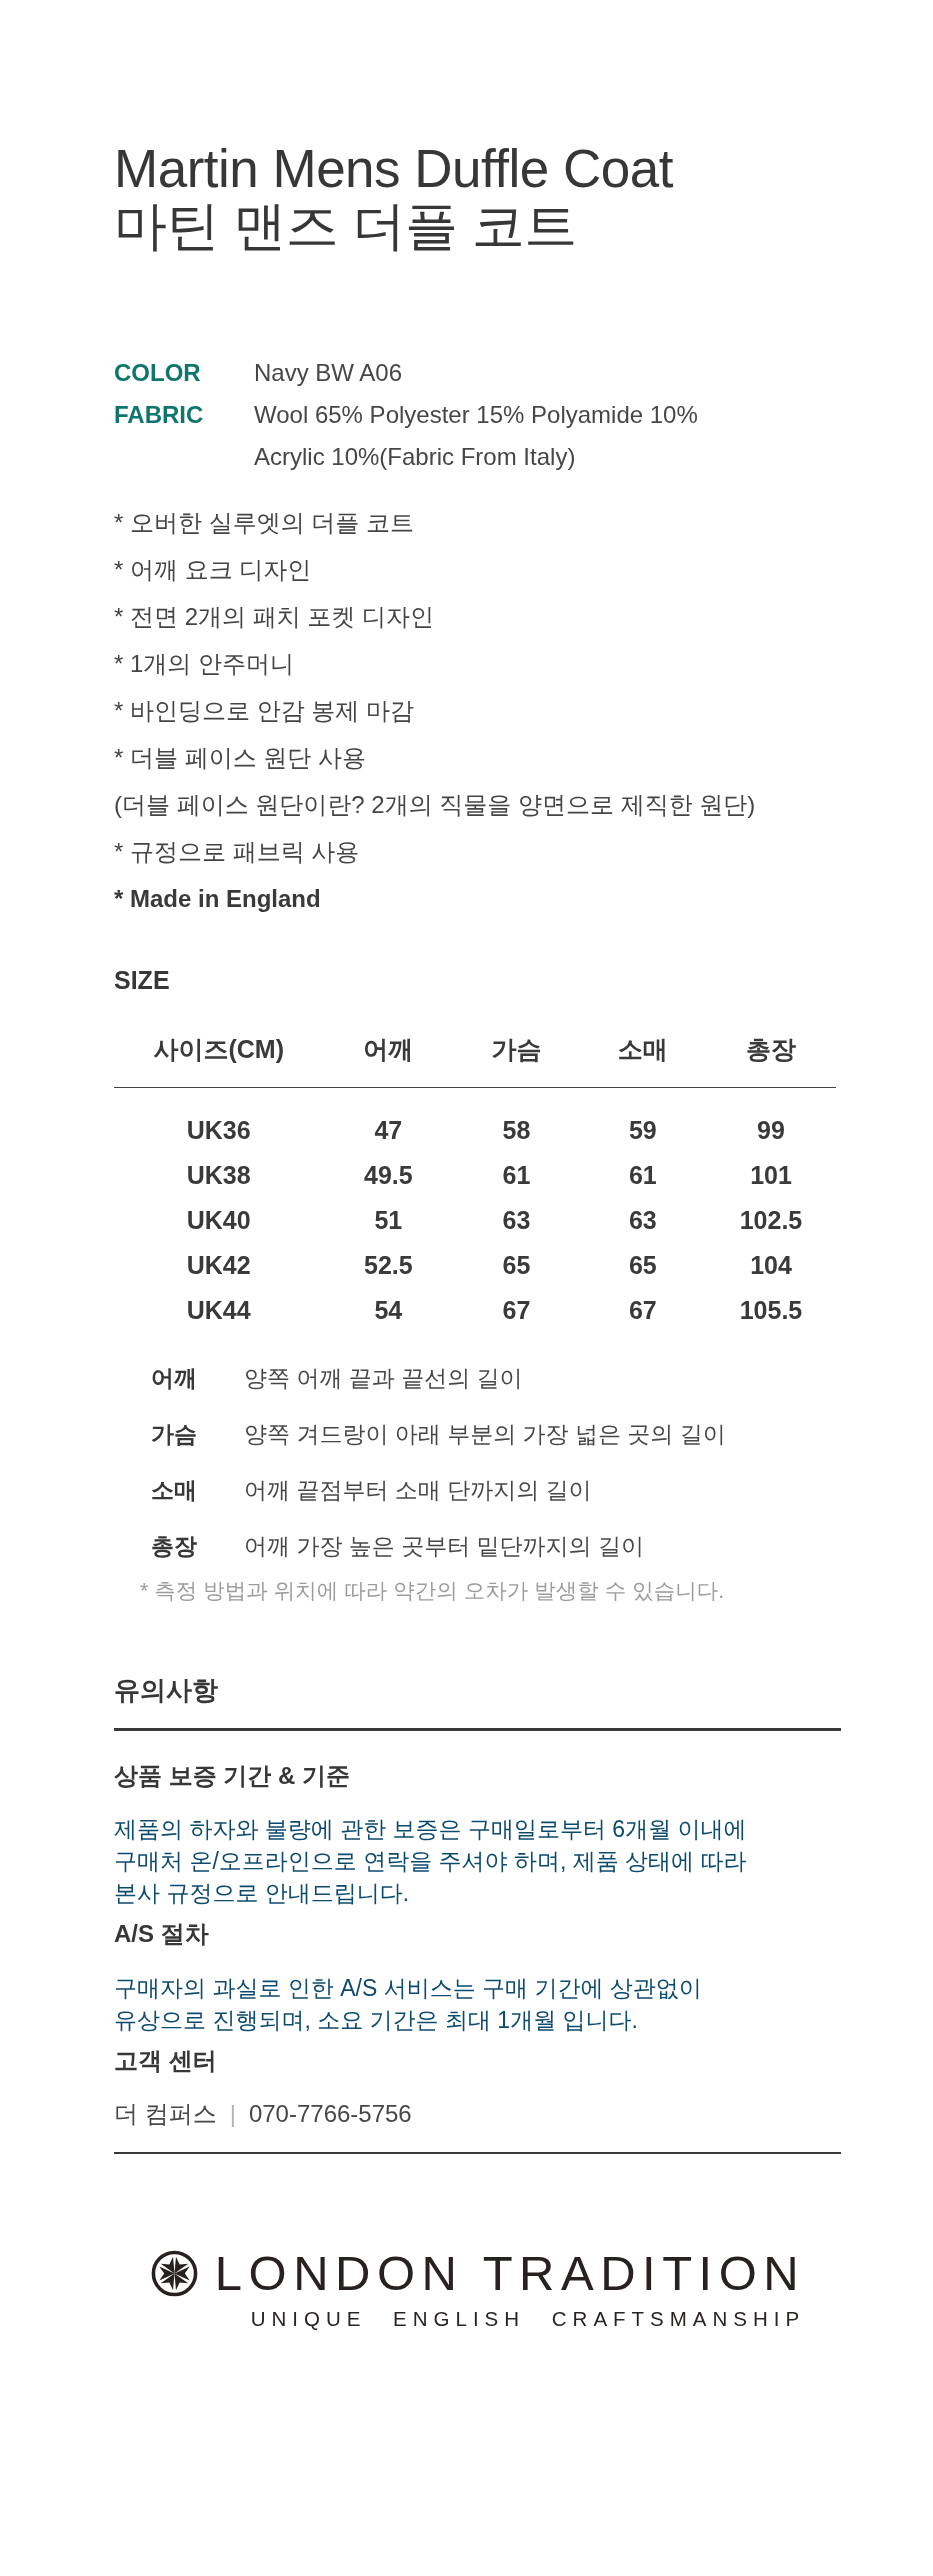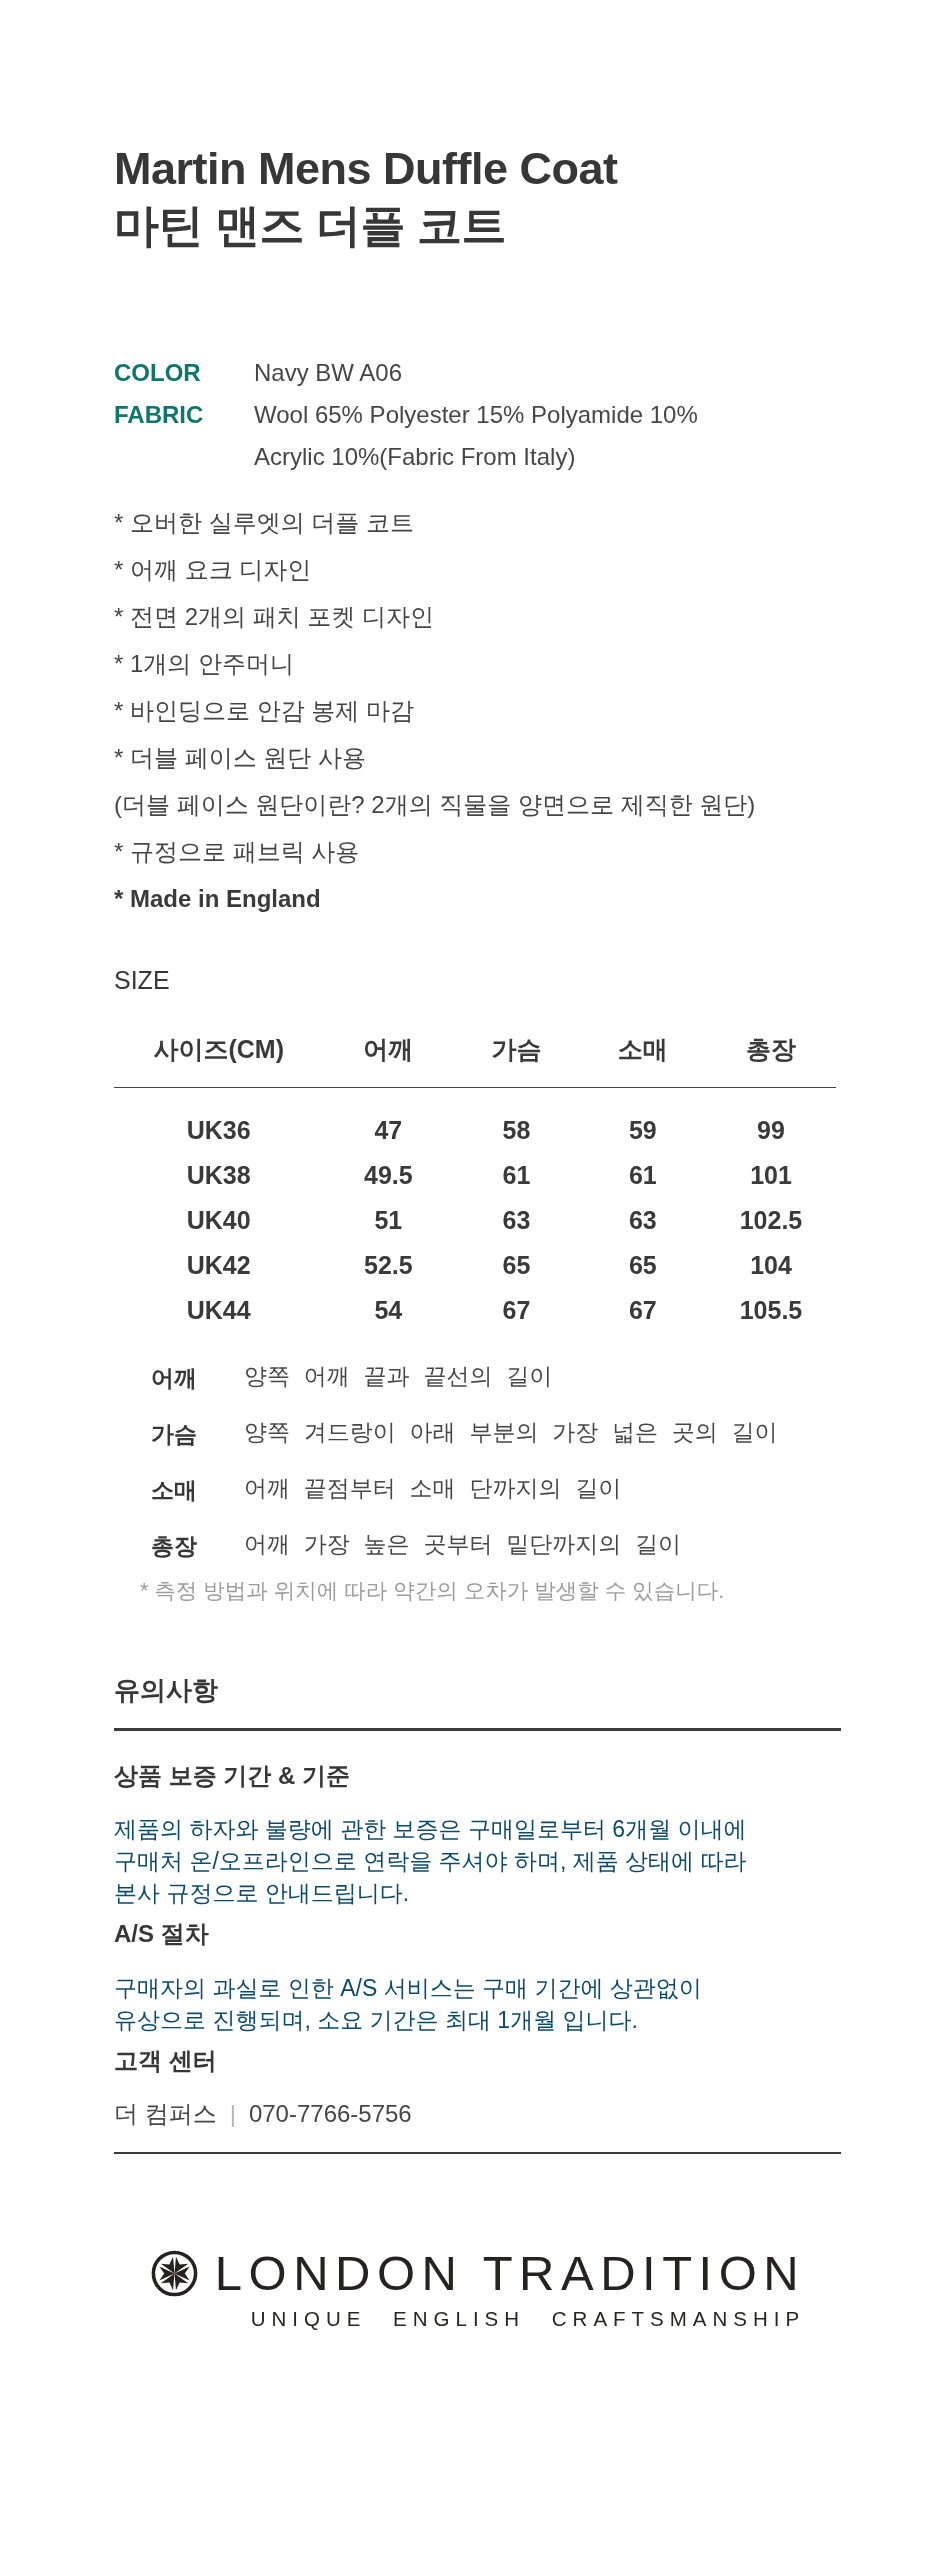--- a/index.html
+++ b/index.html
@@ -8,57 +8,57 @@
     background:#ffffff;
     font-family:"Liberation Sans",sans-serif;
     color:#3e3e3e;
     -webkit-font-smoothing:antialiased;
   }
   .page{padding:0 93px 0 114px;}
 
   
   .title-block{margin-top:140px;}
   .title-line{
-    font-size:45px;font-weight:700;line-height:57px;
+    font-size:53px;font-weight:400;line-height:57px;
     color:#373737;letter-spacing:-0.5px;
   }
 
   
   .specs{margin-top:98px;}
   .spec-row{display:flex;align-items:flex-start;font-size:24px;line-height:42px;}
   .spec-label{width:140px;font-weight:700;color:#0f766e;flex:0 0 auto;}
   .spec-value{white-space:pre-line;color:#474747;}
 
   
   .detail-heading{margin:67px 0 0 0;font-size:25px;font-weight:700;line-height:34px;color:#373737;}
   .detail-lines{margin-top:20.5px;}
   .detail-line{font-size:24px;line-height:47px;color:#454545;}
   .detail-line-bold{font-weight:700;color:#3a3a3a;}
 
   
-  .size-heading{margin:41px 0 0 0;font-size:25px;font-weight:400;line-height:34px;color:#373737;}
+  .size-heading{margin:41px 0 0 0;font-size:25px;font-weight:700;line-height:34px;color:#373737;}
   .size-table{margin-top:32px;width:722px;}
   .st-row{display:flex;}
   .st-cell{text-align:center;font-weight:700;color:#3a3a3a;}
   .st-c0{width:29%;}
   .st-c1{width:18%;}
   .st-c2{width:17.5%;}
   .st-c3{width:17.5%;}
   .st-c4{width:18%;}
   .st-header .st-cell{font-size:25px;line-height:41px;padding-bottom:17px;}
   .st-header{border-bottom:1.9px solid #444444;}
   .st-body{padding-top:20px;}
   .st-body .st-row{height:45px;}
   .st-body .st-cell{font-size:25px;line-height:45px;}
 
   
   .measures{margin-top:17px;}
   .measure-row{display:flex;line-height:56px;font-size:23px;}
   .m-label{width:93px;margin-left:37px;font-weight:700;color:#373737;flex:0 0 auto;}
-  .m-desc{color:#474747;font-family:Liberation Mono, monospace;}
+  .m-desc{color:#474747;}
   .size-note{margin:3.7px 0 0 26px;font-size:21.5px;line-height:28px;color:#9c9c9c;}
 
   
   .notice-heading{margin:67px 0 0 0;font-size:26px;font-weight:700;line-height:37px;color:#373737;}
   .rule{border:none;height:2.8px;background:#3a3a3a;margin:18.7px 0 0 0;}
   .rule-thin{border:none;height:1.9px;background:#3a3a3a;margin:20.5px 0 0 0;}
   .sub-heading{margin:28px 0 0 0;font-size:24px;font-weight:700;line-height:34px;color:#373737;}
   .sub-heading.tight{margin-top:8px;}
   .body-para{margin:20.5px 0 0 0;font-size:23px;line-height:32px;color:#0c4a6e;white-space:pre-line;max-width:682px;}
   .contact{margin-top:17px;font-size:24px;line-height:37px;color:#474747;}

